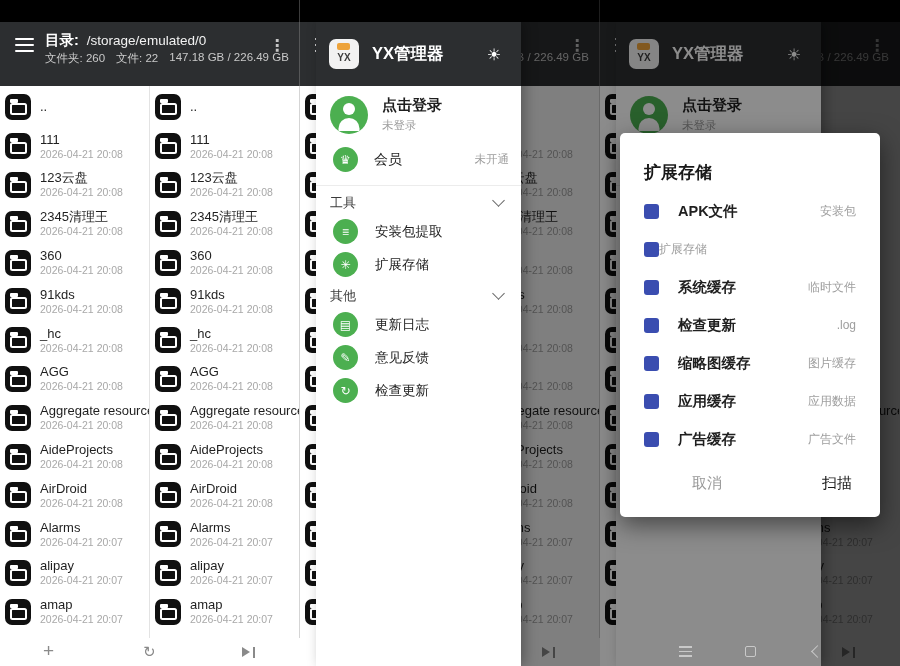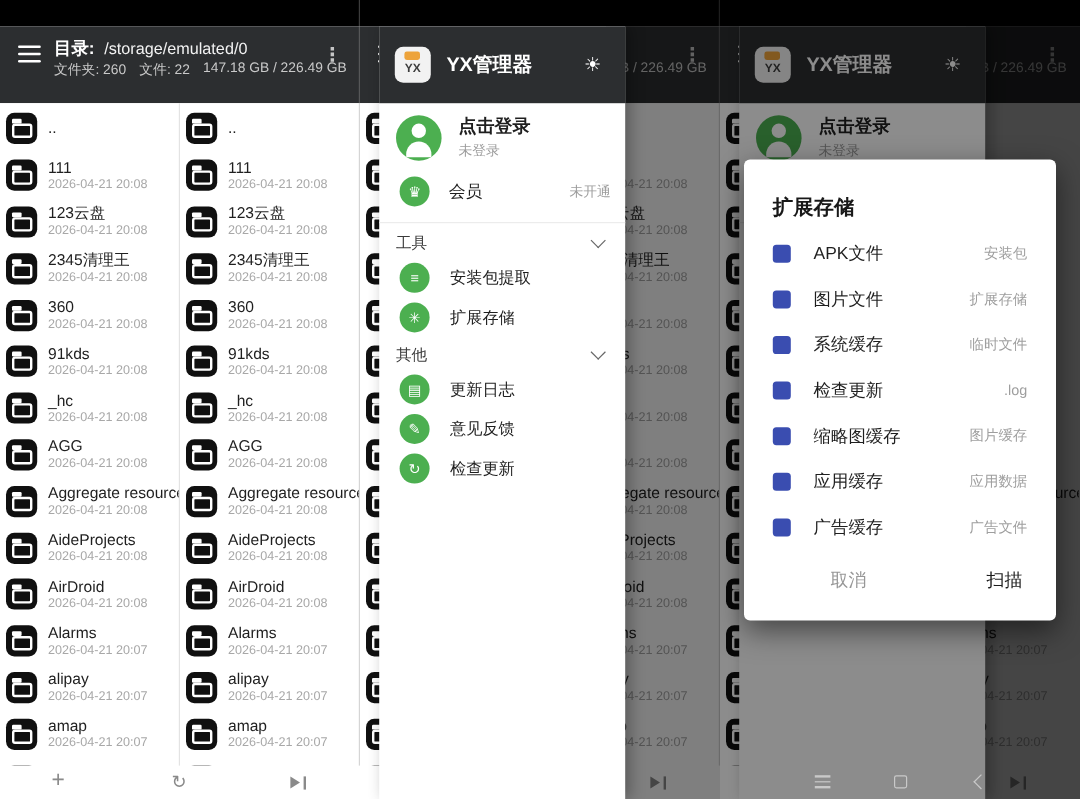--- a/index.html
+++ b/index.html
@@ -64,21 +64,21 @@
   .d-label{font-size:13.5px;color:#1f1f1f;}
 
   
   .scrim-right{position:absolute;left:205px;right:0;top:0;bottom:0;background:rgba(0,0,0,.5);z-index:2;}
   .dialog-scrim{position:absolute;inset:0;background:rgba(0,0,0,.45);z-index:4;}
   .dialog{position:absolute;left:20px;top:133px;width:260px;height:384px;background:#fff;border-radius:5px;z-index:5;
     box-shadow:0 8px 24px rgba(0,0,0,.5);padding:24px 24px 0;box-sizing:border-box;}
   .dlg-title{font-size:17px;font-weight:bold;color:#181818;margin:4px 0 8px;}
   .dlg-item{display:flex;align-items:center;height:38px;}
   .checkbox{width:15px;height:15px;background:#3a4db0;border-radius:3px;flex:0 0 15px;}
-  .dlg-label{font-size:14.5px;color:#1f1f1f;margin-left:19px;flex:1;white-space:nowrap;}
+  .dlg-label{font-size:14.5px;color:#1f1f1f;margin-left:19px;flex:1;white-space:nowrap;font-weight:bold;}
   .dlg-hint{font-size:12px;color:#9e9e9e;white-space:nowrap;}
   .dlg-buttons{position:absolute;left:0;right:0;bottom:16px;display:flex;height:36px;align-items:center;}
   .dlg-btn{flex:1;text-align:center;font-size:15px;cursor:pointer;margin-left:44px;}
   .dlg-cancel{color:#979797;}
   .dlg-confirm{color:#1c1c1c;}
   .navbar{position:absolute;left:0;right:0;top:636px;height:30px;z-index:6;}
   .nv{position:absolute;top:10px;}
   .nv-menu{left:79px;display:flex;flex-direction:column;gap:3px;}
   .nv-menu i{width:13px;height:1.5px;background:#c9c9c9;display:block;}
   .nv-home{left:145px;width:9px;height:9px;border:1.6px solid #c9c9c9;border-radius:2px;}
@@ -1043,21 +1043,20 @@
       <div class="dlg-title">扩展存储</div>
       <div id="dlg-items">
   <div class="dlg-item">
     <span class="checkbox"></span>
     <span class="dlg-label">APK文件</span>
     <span class="dlg-hint">安装包</span>
   </div>
 
   <div class="dlg-item">
     <span class="checkbox"></span>
-    <span class="dlg-label">图片文件</span>
     <span class="dlg-hint">扩展存储</span>
   </div>
 
   <div class="dlg-item">
     <span class="checkbox"></span>
     <span class="dlg-label">系统缓存</span>
     <span class="dlg-hint">临时文件</span>
   </div>
 
   <div class="dlg-item">

